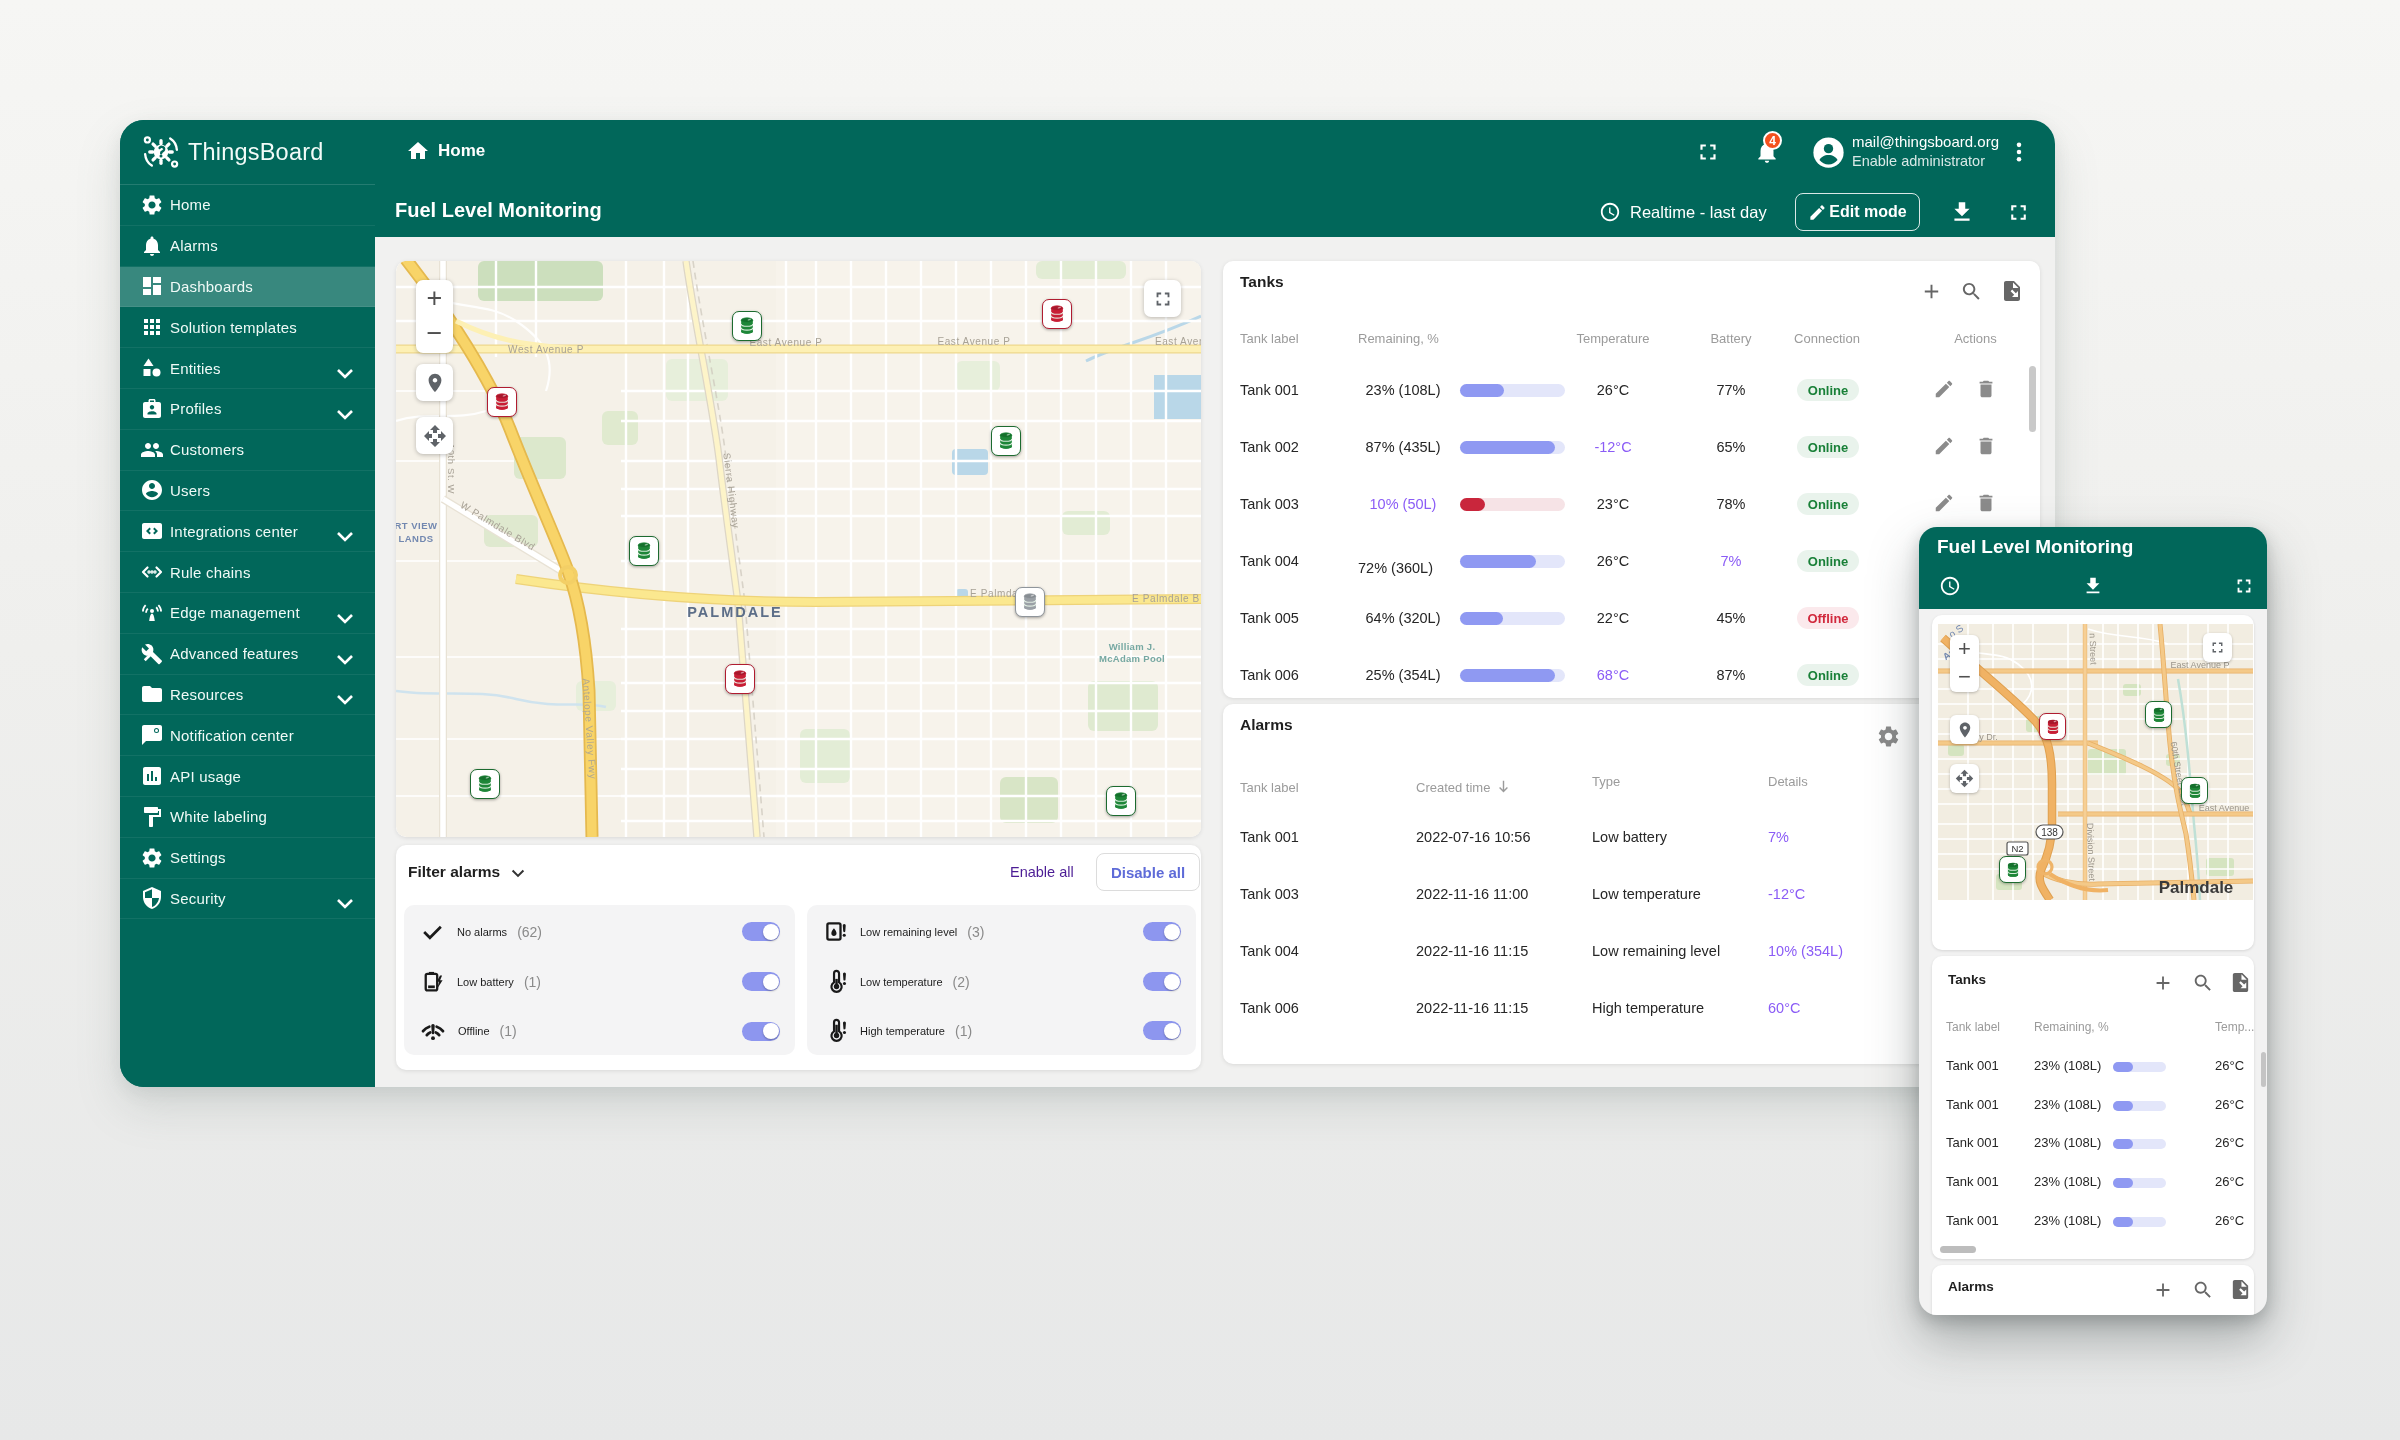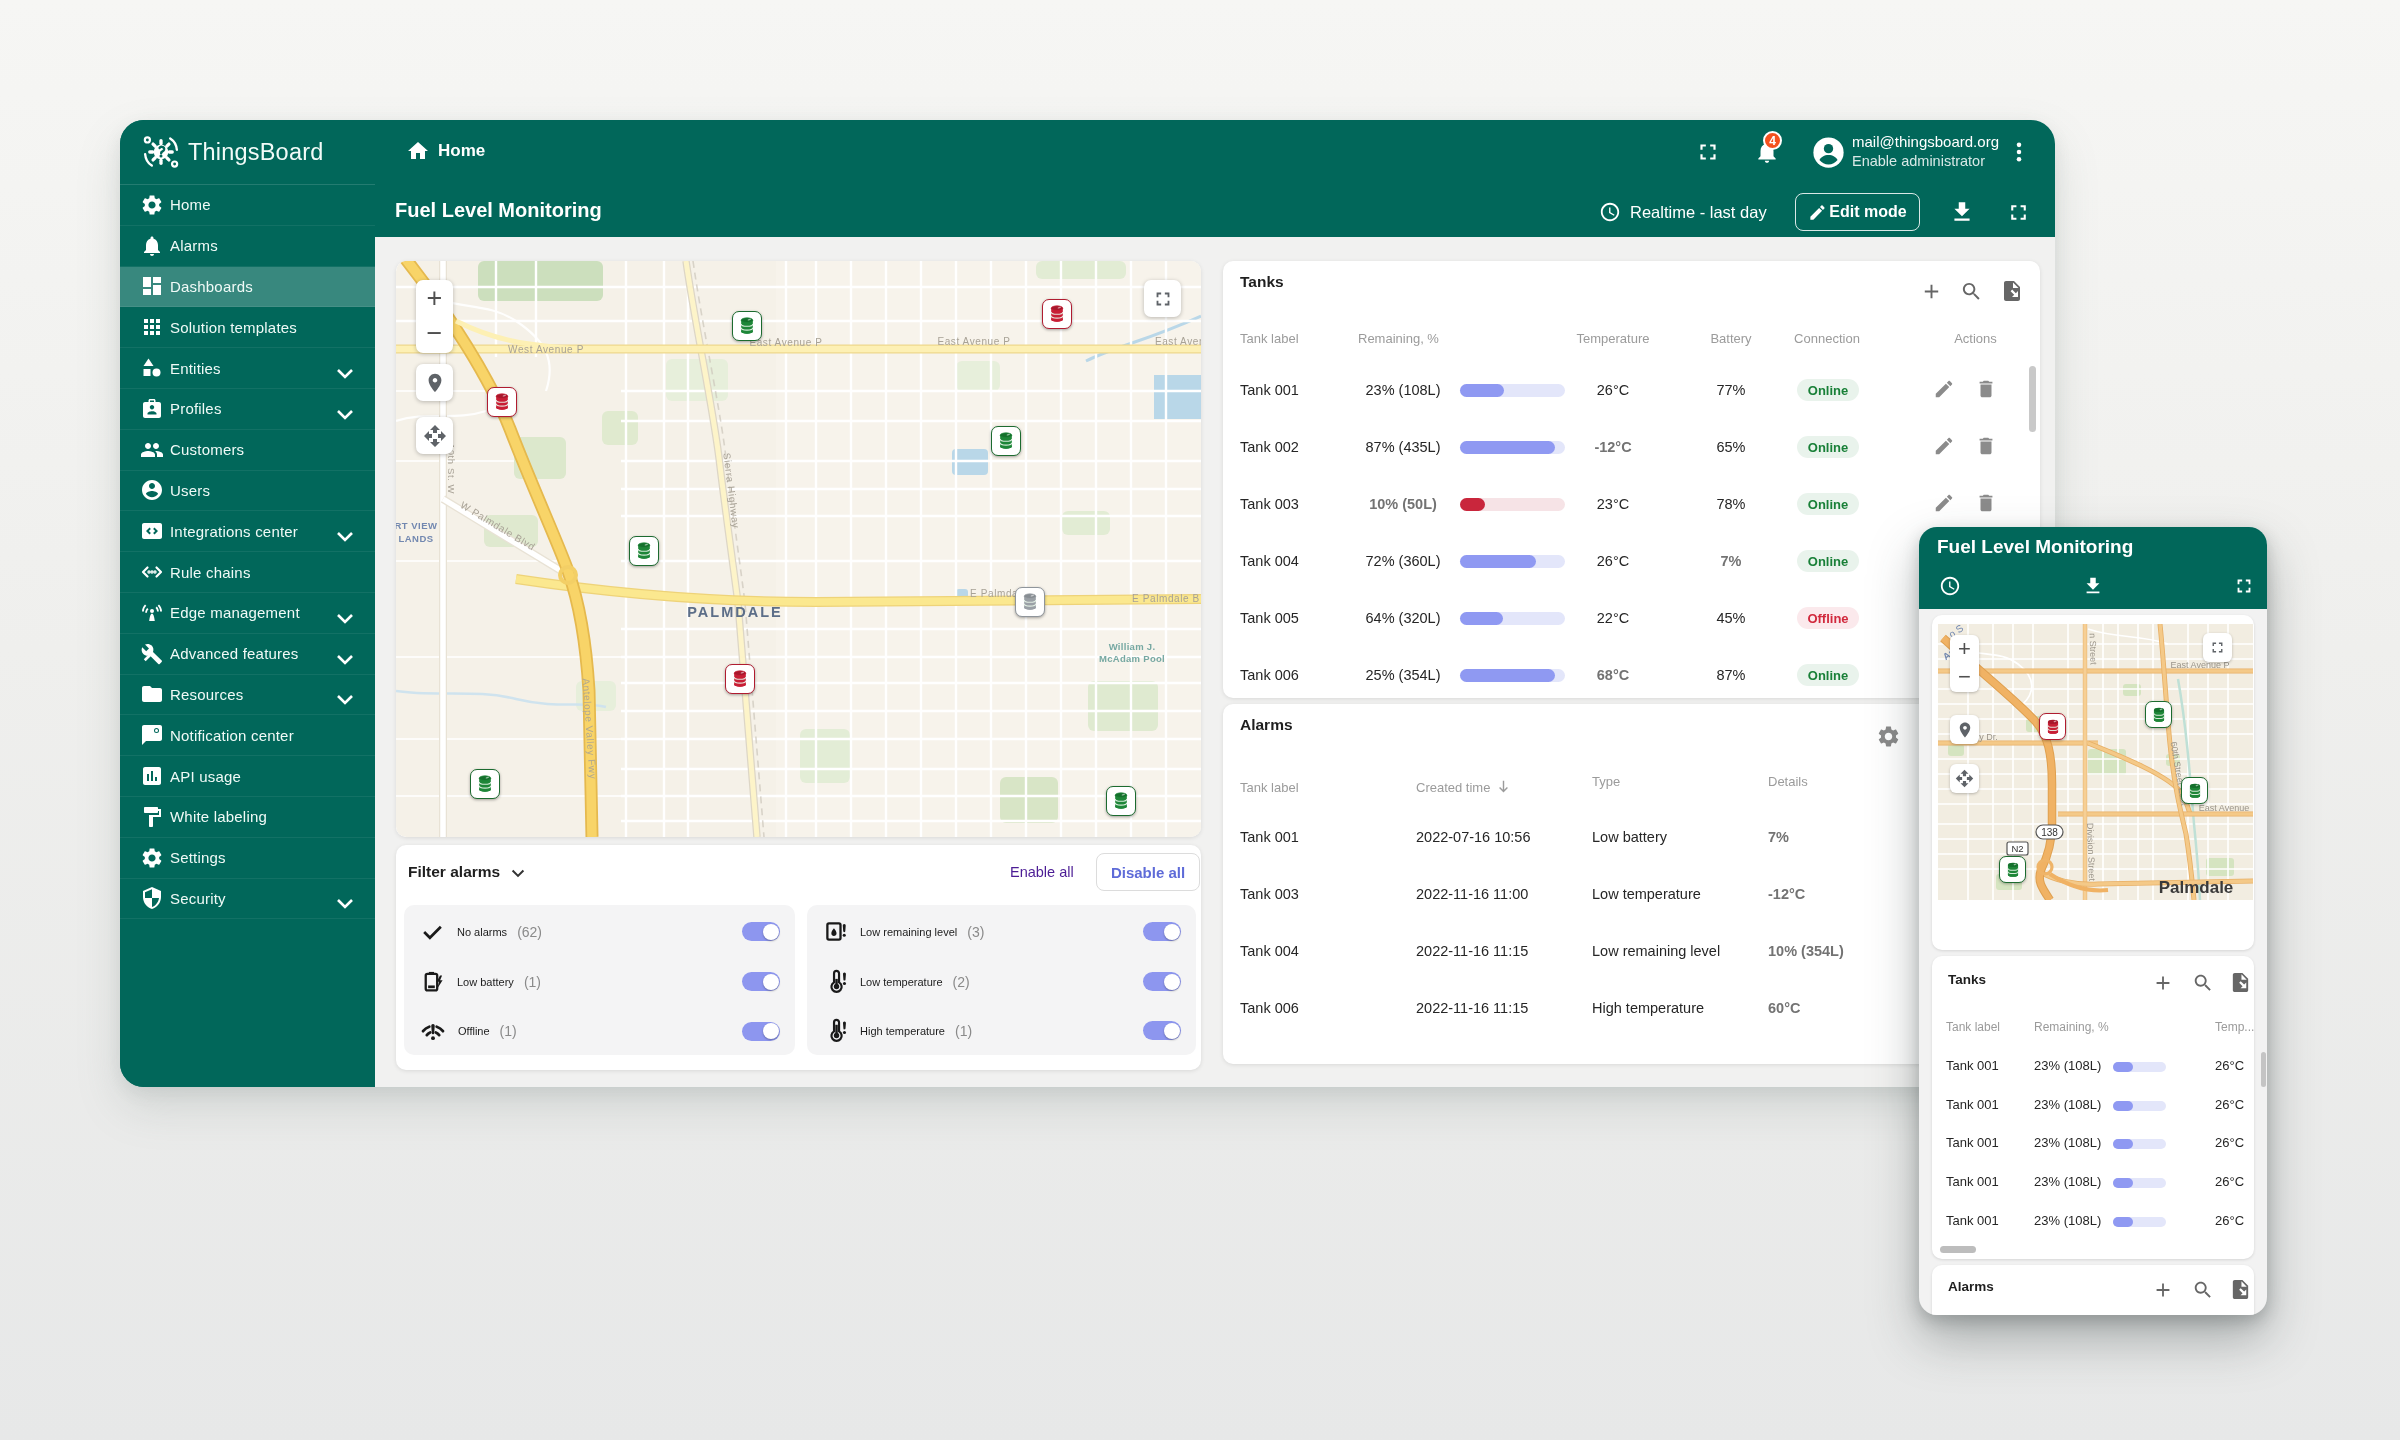--- a/index.html
+++ b/index.html
@@ -22,21 +22,21 @@
   .mi.sel { background:rgba(255,255,255,.22); }
   .toprow { position:absolute; left:255px; top:0; width:1680px; height:64px; color:#fff; }
   .toolbar { position:absolute; left:255px; top:64px; width:1680px; height:53px; color:#fff; }
   .content { position:absolute; left:255px; top:117px; width:1680px; height:850px; background:#f1f1f0; }
   .card { position:absolute; background:#fff; border-radius:10px; box-shadow:0 1px 4px rgba(0,0,0,.10); }
   .crumb { position:absolute; left:31px; top:19px; display:flex; align-items:center; color:#fff; }
   .crumb .t { font-size:17px; font-weight:700; margin-left:8px; }
   .title { position:absolute; left:20px; top:15px; font-size:20px; font-weight:700; color:#fff; }
   .th { position:absolute; font-size:13px; color:#9b9b9b; }
   .cell { position:absolute; font-size:14.5px; color:#262626; white-space:nowrap; padding-top:3.5px; }
-  .redt { color:#737373; font-weight:700; }
+  .redt { color:#8b5cf6; font-weight:400; }
   .bar { position:absolute; width:105px; height:13px; border-radius:7px; background:#e3e6fa; }
   .bar > i { display:block; height:13px; border-radius:7px; background:#8f99f2; }
   .chip { position:absolute; width:62px; height:22px; border-radius:11px; font-size:13px; font-weight:700;
           display:flex; align-items:center; justify-content:center; }
   .chip.on { background:#e9f3ec; color:#198038; }
   .chip.off { background:#fbe9ec; color:#d1293d; }
   .act { position:absolute; }
   .frow { position:absolute; display:flex; align-items:center; }
   .fl { font-size:11px; color:#1c1c1c; margin-left:12px; }
   .fc { font-size:14px; color:#8a8a8a; margin-left:10px; }
@@ -449,21 +449,21 @@
           <div class="cell" style="left:345px;top:231px;width:90px;text-align:center;">23°C</div>
           <div class="cell" style="left:468px;top:231px;width:80px;text-align:center;">78%</div>
           <div class="chip on" style="left:574px;top:232px;">Online</div>
           <svg class="act" style="left:710px;top:231px" width="22" height="22" viewBox="0 0 24 24" fill="#8b8b8b">
             <path d="M3 17.25V21h3.75L17.81 9.94l-3.75-3.75L3 17.25zM20.71 7.04c.39-.39.39-1.02 0-1.41l-2.34-2.34c-.39-.39-1.02-.39-1.41 0l-1.83 1.83 3.75 3.75 1.83-1.83z"></path>
           </svg>
           <svg class="act" style="left:752px;top:231px" width="22" height="22" viewBox="0 0 24 24" fill="#8b8b8b">
             <path d="M6 19c0 1.1.9 2 2 2h8c1.1 0 2-.9 2-2V7H6v12zM19 4h-3.5l-1-1h-5l-1 1H5v2h14V4z"></path>
           </svg>
       <div class="cell" style="left:17px;top:288px;">Tank 004</div>
-          <div class="cell" style="left:135px;top:288px;width:90px;text-align:center;">72% (360L)</div>
+          <div class="cell" style="left:135px;top:295px;width:90px;text-align:left;">72% (360L)</div>
           <div class="bar" style="left:237px;top:294px;">
             <i style="width:72%;"></i>
           </div>
           <div class="cell" style="left:345px;top:288px;width:90px;text-align:center;">26°C</div>
           <div class="cell redt" style="left:468px;top:288px;width:80px;text-align:center;">7%</div>
           <div class="chip on" style="left:574px;top:289px;">Online</div>
           <svg class="act" style="left:710px;top:288px" width="22" height="22" viewBox="0 0 24 24" fill="#8b8b8b">
             <path d="M3 17.25V21h3.75L17.81 9.94l-3.75-3.75L3 17.25zM20.71 7.04c.39-.39.39-1.02 0-1.41l-2.34-2.34c-.39-.39-1.02-.39-1.41 0l-1.83 1.83 3.75 3.75 1.83-1.83z"></path>
           </svg>
           <svg class="act" style="left:752px;top:288px" width="22" height="22" viewBox="0 0 24 24" fill="#8b8b8b">

